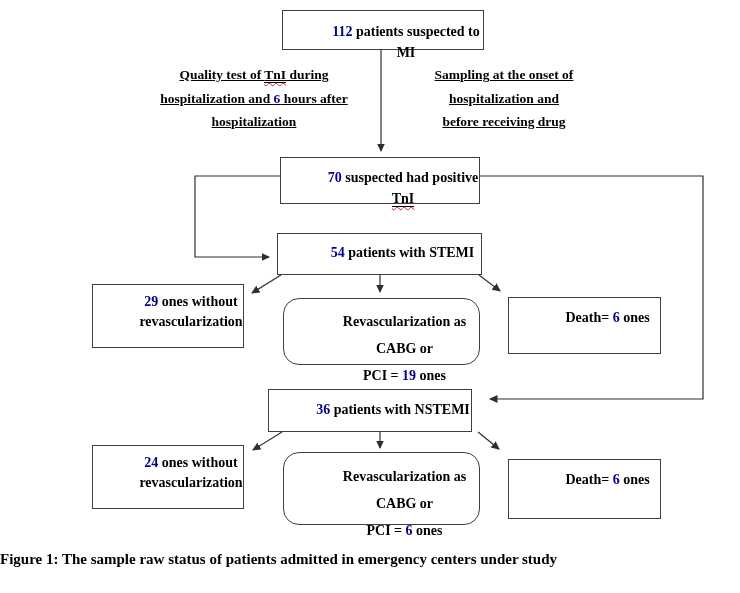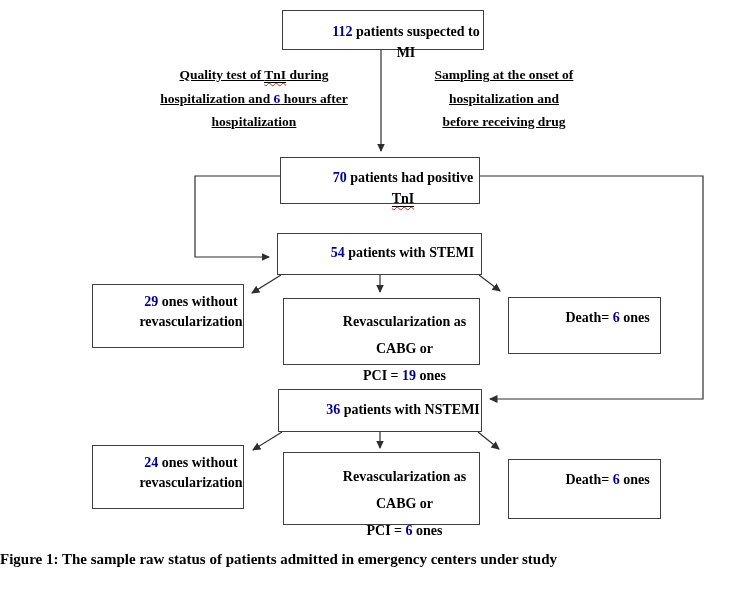--- a/index.html
+++ b/index.html
@@ -18,33 +18,33 @@
   .num { color: var(--color-number, #00008B); }
   .tni {
     border-bottom:1px solid #000;
     text-decoration: underline wavy #d22222;
     text-decoration-thickness:1px;
     text-underline-offset:2.5px;
   }
   .note {
     position:absolute; text-align:center; font-size:13.5px; line-height:23.5px;
   }
-  .two-line { line-height:27px; }
+  .two-line { line-height:27px;border-radius:16px; }
   .caption {
     position:absolute; left:0; right:0; top:551px;
     text-align:left; font-size:15px;
   }
   
   #b1  { left:282px; top:10px;  width:202px; height:40px; padding-top:10px; }
   #b2  { left:280px; top:157px; width:200px; height:47px; padding-top:9px; }
   #b3  { left:277px; top:233px; width:205px; height:42px; padding-top:8px; }
   #r1a { left:92px;  top:284px; width:152px; height:64px; padding-top:7px; line-height:1.45; }
   #r1b { left:283px; top:298px; width:197px; height:67px; padding-top:9px; }
   #r1c { left:508px; top:297px; width:153px; height:57px; padding-top:9px; }
-  #b4  { left:278px; top:389px; width:204px; height:43px; padding-top:9px; }
+  #b4  { left:268px; top:389px; width:204px; height:43px; padding-top:9px; }
   #r2a { left:92px;  top:445px; width:152px; height:64px; padding-top:7px; line-height:1.45; }
   #r2b { left:283px; top:452px; width:197px; height:73px; padding-top:10px; }
   #r2c { left:508px; top:459px; width:153px; height:60px; padding-top:9px; }
   #note-left  { left:140px; top:63px; width:228px;text-decoration:underline; }
   #note-right { left:420px; top:63px; width:168px;text-decoration:underline; }
 </style>
 </head>
 <body>
 
 <div class="canvas">
@@ -76,21 +76,21 @@
     <div>hospitalization</div>
   </div>
 
   <div id="note-right" class="note">
     <div>Sampling at the onset of</div>
     <div>hospitalization and</div>
     <div>before receiving drug</div>
   </div>
 
   <div id="b2" class="box">
-    <span class="num">70</span><span> patients had positive </span><span class="tni">TnI</span>
+    <span class="num">70</span><span> suspected had positive </span><span class="tni">TnI</span>
   </div>
 
   <div id="b3" class="box">
     <span class="num">54</span><span> patients with STEMI</span>
   </div>
 
   <div id="r1a" class="box">
     <span class="num">29</span><span> ones without</span><br>
     <span>revascularization</span>
   </div>

